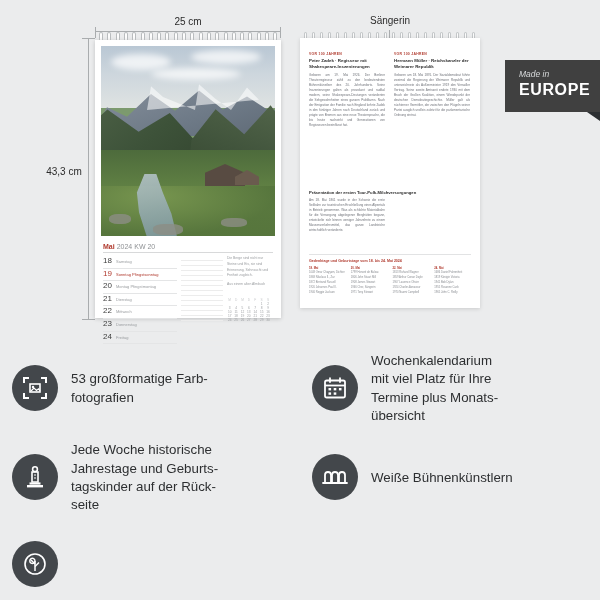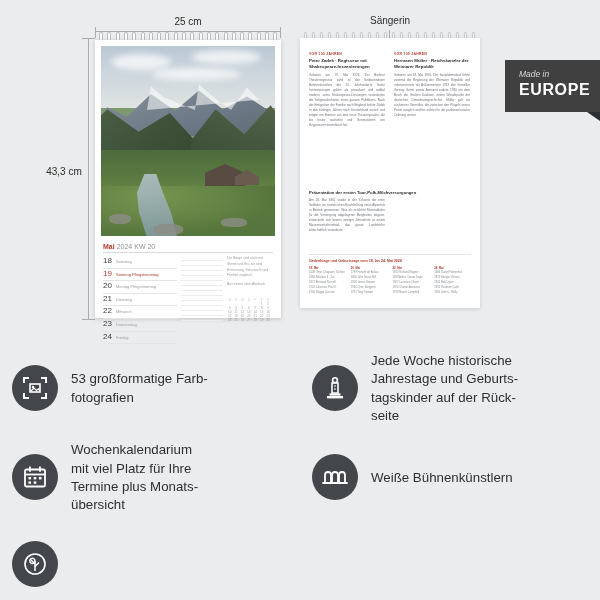--- a/index.html
+++ b/index.html
@@ -734,46 +734,46 @@
           <rect x="8" y="9" width="10" height="8" fill="none" stroke="#ffffff" stroke-width="1.6"></rect>
           <circle cx="11" cy="12" r="1.2" fill="#ffffff"></circle>
           <path d="M9 16 l3-3 2.5 2.5 2-1.6 1.5 2.1" fill="none" stroke="#ffffff" stroke-width="1.2"></path>
         </svg>
       </div>
       <div class="f-text">53 großformatige Farb-<br>fotografien</div>
     </div>
     <div class="feature">
       <div class="f-icon">
         <svg width="26" height="26" viewBox="0 0 26 26">
-          <rect x="5" y="21" width="16" height="2.4" fill="#ffffff"></rect>
-          <rect x="7.5" y="18.4" width="11" height="2.2" fill="#ffffff"></rect>
-          <path d="M10 18 V8 h6 v10 z" fill="none" stroke="#ffffff" stroke-width="1.6"></path>
-          <circle cx="13" cy="5.2" r="2.4" fill="none" stroke="#ffffff" stroke-width="1.6"></circle>
-          <path d="M12 11 h2 M12 14 h2" stroke="#ffffff" stroke-width="1.1"></path>
-        </svg>
-      </div>
-      <div class="f-text">Jede Woche historische<br>Jahrestage und Geburts-<br>tagskinder auf der Rück-<br>seite</div>
-    </div>
-    <div class="feature">
-      <div class="f-icon">
-        <svg width="26" height="26" viewBox="0 0 26 26">
           <rect x="3" y="5.5" width="20" height="17" rx="1.8" fill="none" stroke="#ffffff" stroke-width="1.8"></rect>
           <path d="M3 10.5 H23" stroke="#ffffff" stroke-width="1.8"></path>
           <path d="M8 3.2 V7 M18 3.2 V7" stroke="#ffffff" stroke-width="1.8" stroke-linecap="round"></path>
           <rect x="6.5" y="13" width="2.6" height="2.4" fill="#ffffff"></rect>
           <rect x="11.7" y="13" width="2.6" height="2.4" fill="#ffffff"></rect>
           <rect x="16.9" y="13" width="2.6" height="2.4" fill="#ffffff"></rect>
           <rect x="6.5" y="17.4" width="2.6" height="2.4" fill="#ffffff"></rect>
           <rect x="11.7" y="17.4" width="2.6" height="2.4" fill="#ffffff"></rect>
         </svg>
       </div>
       <div class="f-text">Wochenkalendarium<br>mit viel Platz für Ihre<br>Termine plus Monats-<br>übersicht</div>
     </div>
     <div class="feature">
       <div class="f-icon">
+        <svg width="26" height="26" viewBox="0 0 26 26">
+          <rect x="5" y="21" width="16" height="2.4" fill="#ffffff"></rect>
+          <rect x="7.5" y="18.4" width="11" height="2.2" fill="#ffffff"></rect>
+          <path d="M10 18 V8 h6 v10 z" fill="none" stroke="#ffffff" stroke-width="1.6"></path>
+          <circle cx="13" cy="5.2" r="2.4" fill="none" stroke="#ffffff" stroke-width="1.6"></circle>
+          <path d="M12 11 h2 M12 14 h2" stroke="#ffffff" stroke-width="1.1"></path>
+        </svg>
+      </div>
+      <div class="f-text">Jede Woche historische<br>Jahrestage und Geburts-<br>tagskinder auf der Rück-<br>seite</div>
+    </div>
+    <div class="feature">
+      <div class="f-icon">
         <svg width="28" height="24" viewBox="0 0 28 24">
           <path d="M4 18 V10 a3 3 0 0 1 6 0 V18" fill="none" stroke="#ffffff" stroke-width="1.8" stroke-linecap="round"></path>
           <path d="M11 18 V10 a3 3 0 0 1 6 0 V18" fill="none" stroke="#ffffff" stroke-width="1.8" stroke-linecap="round"></path>
           <path d="M18 18 V10 a3 3 0 0 1 6 0 V18" fill="none" stroke="#ffffff" stroke-width="1.8" stroke-linecap="round"></path>
           <path d="M2 18 H26" stroke="#ffffff" stroke-width="1.8" stroke-linecap="round"></path>
         </svg>
       </div>
       <div class="f-text">Weiße Bühnenkünstlern</div>
     </div>
     <div class="feature">

